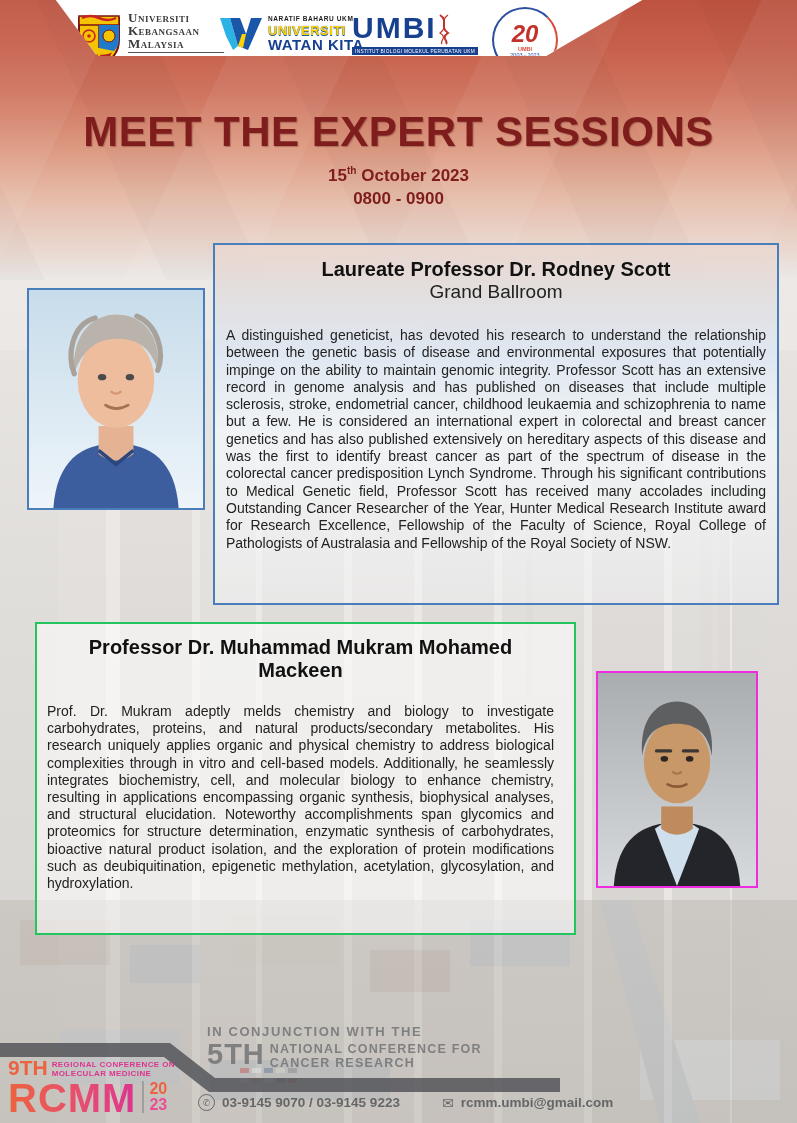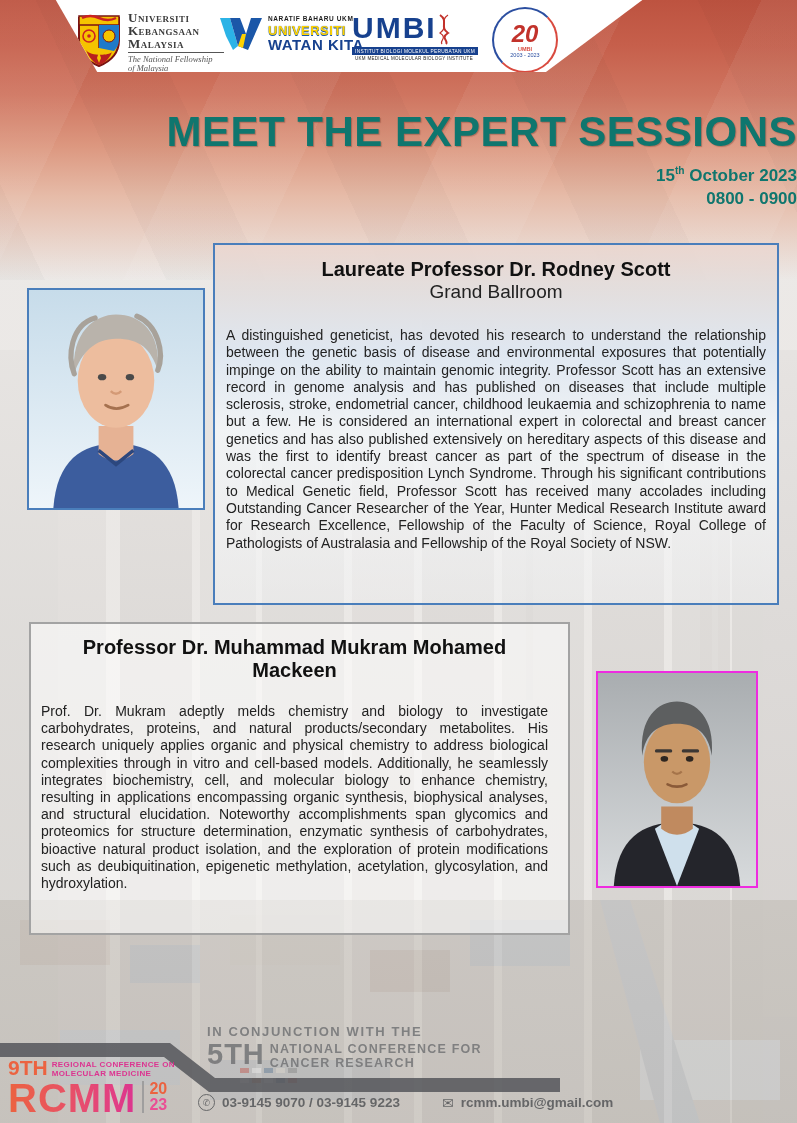--- a/index.html
+++ b/index.html
@@ -14,21 +14,21 @@
     position:absolute;left:0;top:0;width:797px;height:280px;z-index:1;
     background:linear-gradient(180deg,#bd5340 0%,#c65f4b 16%,#cf7560 34%,#dc977f 52%,#e6bba8 70%,rgba(236,233,230,0) 100%);
   }
   .bg-red::after{
     content:"";position:absolute;inset:0;
     background:repeating-linear-gradient(115deg, rgba(255,255,255,.06) 0 110px, rgba(255,255,255,0) 110px 230px),
                repeating-linear-gradient(245deg, rgba(0,0,0,.025) 0 90px, rgba(0,0,0,0) 90px 200px);
   }
   
   .banner{
-    position:absolute;left:0;top:0;width:797px;height:72px;z-index:3;background:#fff;
+    position:absolute;left:0;top:0;width:797px;height:56px;z-index:3;background:#fff;
     clip-path:polygon(7% 0, 80.6% 0, 68.5% 100%, 12.2% 100%);
   }
   .banner .logo-abs{position:absolute;}
   
   .ukm-text{left:128px;top:11px;width:110px;color:#3c3c3c;}
   .ukm-text .big{font-family:"Liberation Serif",serif;font-variant:small-caps;font-size:13px;font-weight:600;line-height:13px;letter-spacing:.5px;}
   .ukm-text .rule{height:1px;background:#555;margin:2px 0 2px 0;width:96px;}
   .ukm-text .tag{font-family:"Liberation Serif",serif;font-style:italic;font-size:8.5px;line-height:9px;color:#555;}
   
   .watan{left:218px;top:16px;display:flex;align-items:center;gap:4px;}
@@ -43,38 +43,38 @@
   .umbi .bar{background:#17418e;color:#fff;font-size:4.8px;letter-spacing:.3px;padding:1.5px 3px;margin-top:2px;white-space:nowrap;width:fit-content;}
   .umbi .bar2{color:#222;font-size:4.5px;letter-spacing:.3px;padding:1px 3px;white-space:nowrap;}
   
   .badge{left:492px;top:7px;width:62px;height:62px;border-radius:50%;background:#fff;
     border:2.5px solid #d94a3f;border-left-color:#2b4ea0;border-top-color:#2b4ea0;
     display:flex;flex-direction:column;align-items:center;justify-content:center;line-height:1;}
   .badge .n20{font-size:24px;font-weight:700;font-style:italic;color:#c2322b;}
   .badge .bl{font-size:5.5px;font-weight:700;color:#d94a3f;margin-top:1px;}
   .badge .by{font-size:5.5px;color:#2b4ea0;margin-top:1px;}
   
-  .title-wrap{position:absolute;left:0;top:108px;width:797px;text-align:right;z-index:4;color:#0f766e;}
+  .title-wrap{position:absolute;left:0;top:108px;width:797px;text-align:center;z-index:4;color:#7f1d1d;}
   .main-title{font-size:42px;font-weight:700;letter-spacing:.5px;text-shadow:1px 1px 1px rgba(92,40,30,.35);}
   .date-line{font-size:17px;font-weight:700;margin-top:9px;}
   .date-line sup{font-size:60%;vertical-align:super;}
   .time-line{font-size:17px;font-weight:700;margin-top:3px;}
   
   .card{position:absolute;z-index:5;box-sizing:border-box;}
   .card .name{font-size:20px;font-weight:700;text-align:center;color:#111;line-height:23px;}
   .card .venue{font-size:19px;text-align:center;color:#222;line-height:22px;}
   .card .bio{font-size:14px;line-height:17.3px;text-align:justify;color:#222;}
   .card1{
     left:213px;top:243px;width:566px;height:362px;border:2px solid #4a7ebb;
     background:linear-gradient(180deg,rgba(235,215,208,.92) 0%,rgba(226,220,219,.85) 12%,rgba(221,231,243,.85) 30%,rgba(243,247,250,.8) 52%,rgba(246,248,250,.55) 80%,rgba(246,248,250,.4) 100%);
     padding:13px 11px 0 11px;
   }
   .card1 .bio{margin-top:24px;}
   .card2{
-    left:29px;top:622px;width:541px;height:313px;border:2px solid #a3a3a3;
+    left:35px;top:622px;width:541px;height:313px;border:2px solid #22c55e;
     background:rgba(255,255,255,.55);
     padding:12px 20px 0 10px;
   }
   .card2 .bio{margin-top:21px;line-height:17.2px;}
   
   .photo{position:absolute;z-index:6;box-sizing:border-box;}
   .photo1{left:27px;top:288px;width:178px;height:222px;border:2px solid #4a7ebb;}
   .photo2{left:596px;top:671px;width:162px;height:217px;border:2px solid #ee2be0;}
   .photo svg{display:block;width:100%;height:100%;}
   

